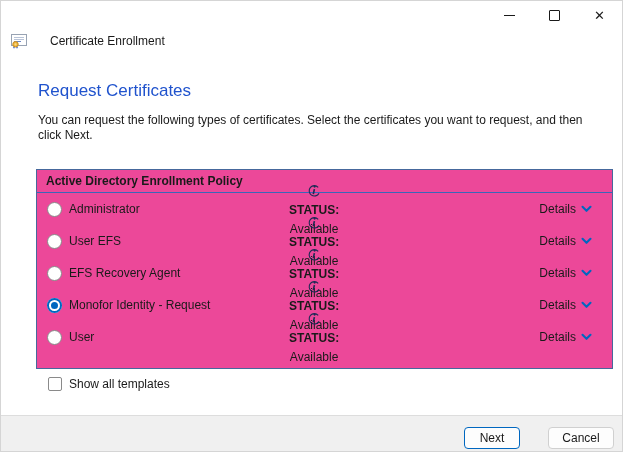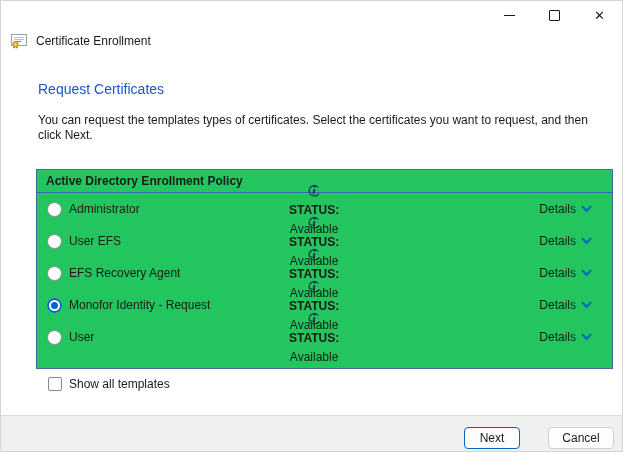--- a/index.html
+++ b/index.html
@@ -9,28 +9,28 @@
     font-family:"Liberation Sans",sans-serif;font-size:12px;color:#1a1a1a;
   }
   
   .win-controls{position:absolute;top:0;right:0;display:flex;}
   .win-btn{width:45px;height:28px;background:none;border:none;padding:0;
     display:flex;align-items:center;justify-content:center;cursor:pointer;}
   .ico-min{display:block;width:11px;border-top:1px solid #1a1a1a;}
   .ico-max{display:block;width:9px;height:9px;border:1px solid #1a1a1a;border-radius:1px;}
   .ico-close{font-size:13px;line-height:1;color:#1a1a1a;}
   
-  .app-header{position:absolute;left:10px;top:32px;display:flex;align-items:center;gap:8px;}
+  .app-header{position:absolute;left:10px;top:32px;display:flex;align-items:center;gap:22px;}
   .app-title{font-size:12px;}
   
-  .page-title{position:absolute;left:37px;top:80px;margin:0;font-size:14px;font-weight:400;color:#2053cd;text-align:center;}
+  .page-title{position:absolute;left:37px;top:80px;margin:0;font-size:17px;font-weight:400;color:#2053cd;text-align:center;}
   .intro{position:absolute;left:37px;top:112px;width:556px;margin:0;line-height:15px;}
   
   .listbox{position:absolute;left:35px;top:168px;width:577px;height:200px;
-    box-sizing:border-box;border:1px solid #46689c;background:#22c55e;}
+    box-sizing:border-box;border:1px solid #46689c;background:#ec4899;}
   .listbox-header{height:22px;line-height:22px;padding-left:9px;font-weight:bold;
     border-bottom:1px solid #3a66b8;}
   .row{position:relative;height:32px;display:flex;align-items:center;padding-left:10px;cursor:default;}
   .radio{flex:none;box-sizing:border-box;width:15px;height:15px;border:1px solid #8a8a8a;
     border-radius:50%;background:#fff;}
   .radio.selected{border:none;background:#0067c0;
     box-shadow:inset 0 0 0 2px #0067c0, inset 0 0 0 4px #fff;}
   .tname{margin-left:7px;}
   .status{position:absolute;left:252px;display:flex;align-items:center;gap:5px;flex-direction:column;}
   .status b{font-weight:bold;}
@@ -73,21 +73,21 @@
       <line x1="3" y1="8.5" x2="10" y2="8.5" stroke="#6b84c4" stroke-width="1"></line>
       <path d="M3.6 12.8 l-0.9 2.4 M5.4 12.8 l0.9 2.4" stroke="#3f62c6" stroke-width="1.3"></path>
       <circle cx="4.5" cy="11.3" r="2.7" fill="#f0b53e" stroke="#c88f1f"></circle>
       <circle cx="4.5" cy="11.3" r="1.1" fill="#f8d98a"></circle>
     </svg>
     <span class="app-title">Certificate Enrollment</span>
   </div>
 
   <h1 class="page-title">Request Certificates</h1>
 
-  <p class="intro">You can request the templates types of certificates. Select the certificates you want to request, and then click Next.</p>
+  <p class="intro">You can request the following types of certificates. Select the certificates you want to request, and then click Next.</p>
 
   <div class="listbox">
     <div class="listbox-header">Active Directory Enrollment Policy</div>
 
     <div class="row">
       <span class="radio"></span>
       <span class="tname">Administrator</span>
       <span class="status">
         <svg width="14" height="15" viewBox="0 0 14 15">
           <path d="M11.2 4.3 A5.2 5.2 0 1 0 12 10.2" fill="none" stroke="#1b2a55" stroke-width="1.1"></path>

